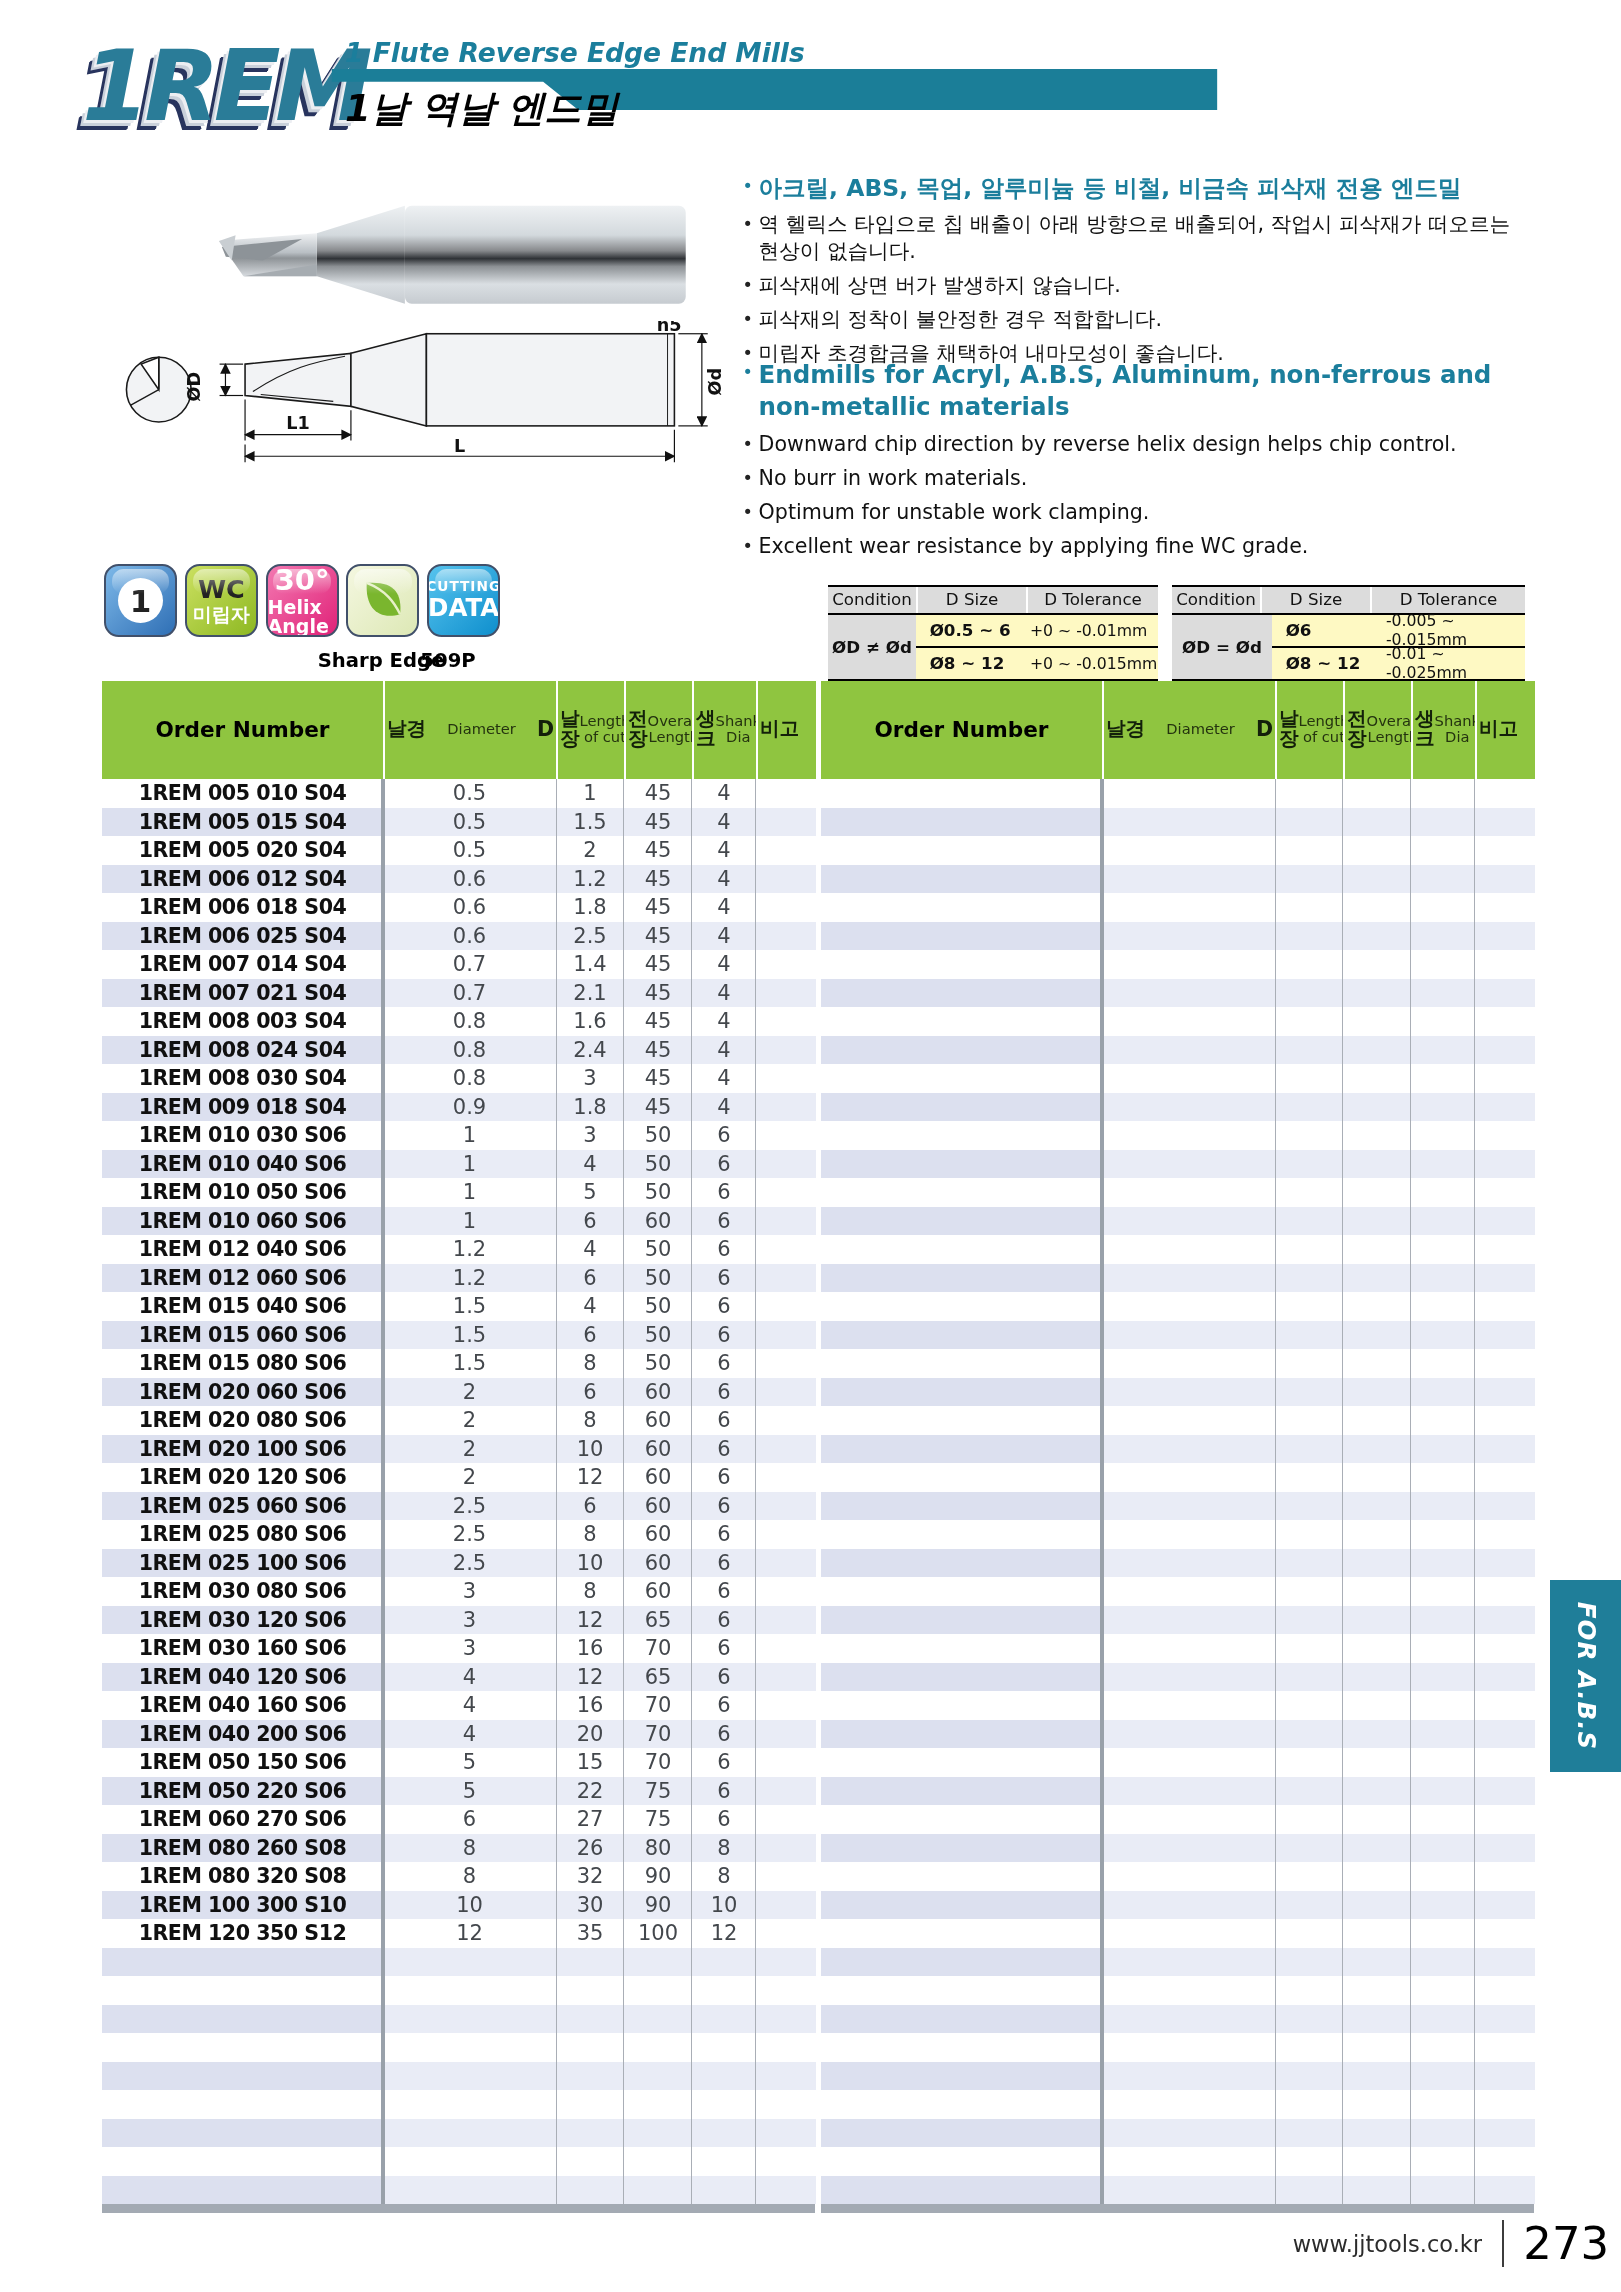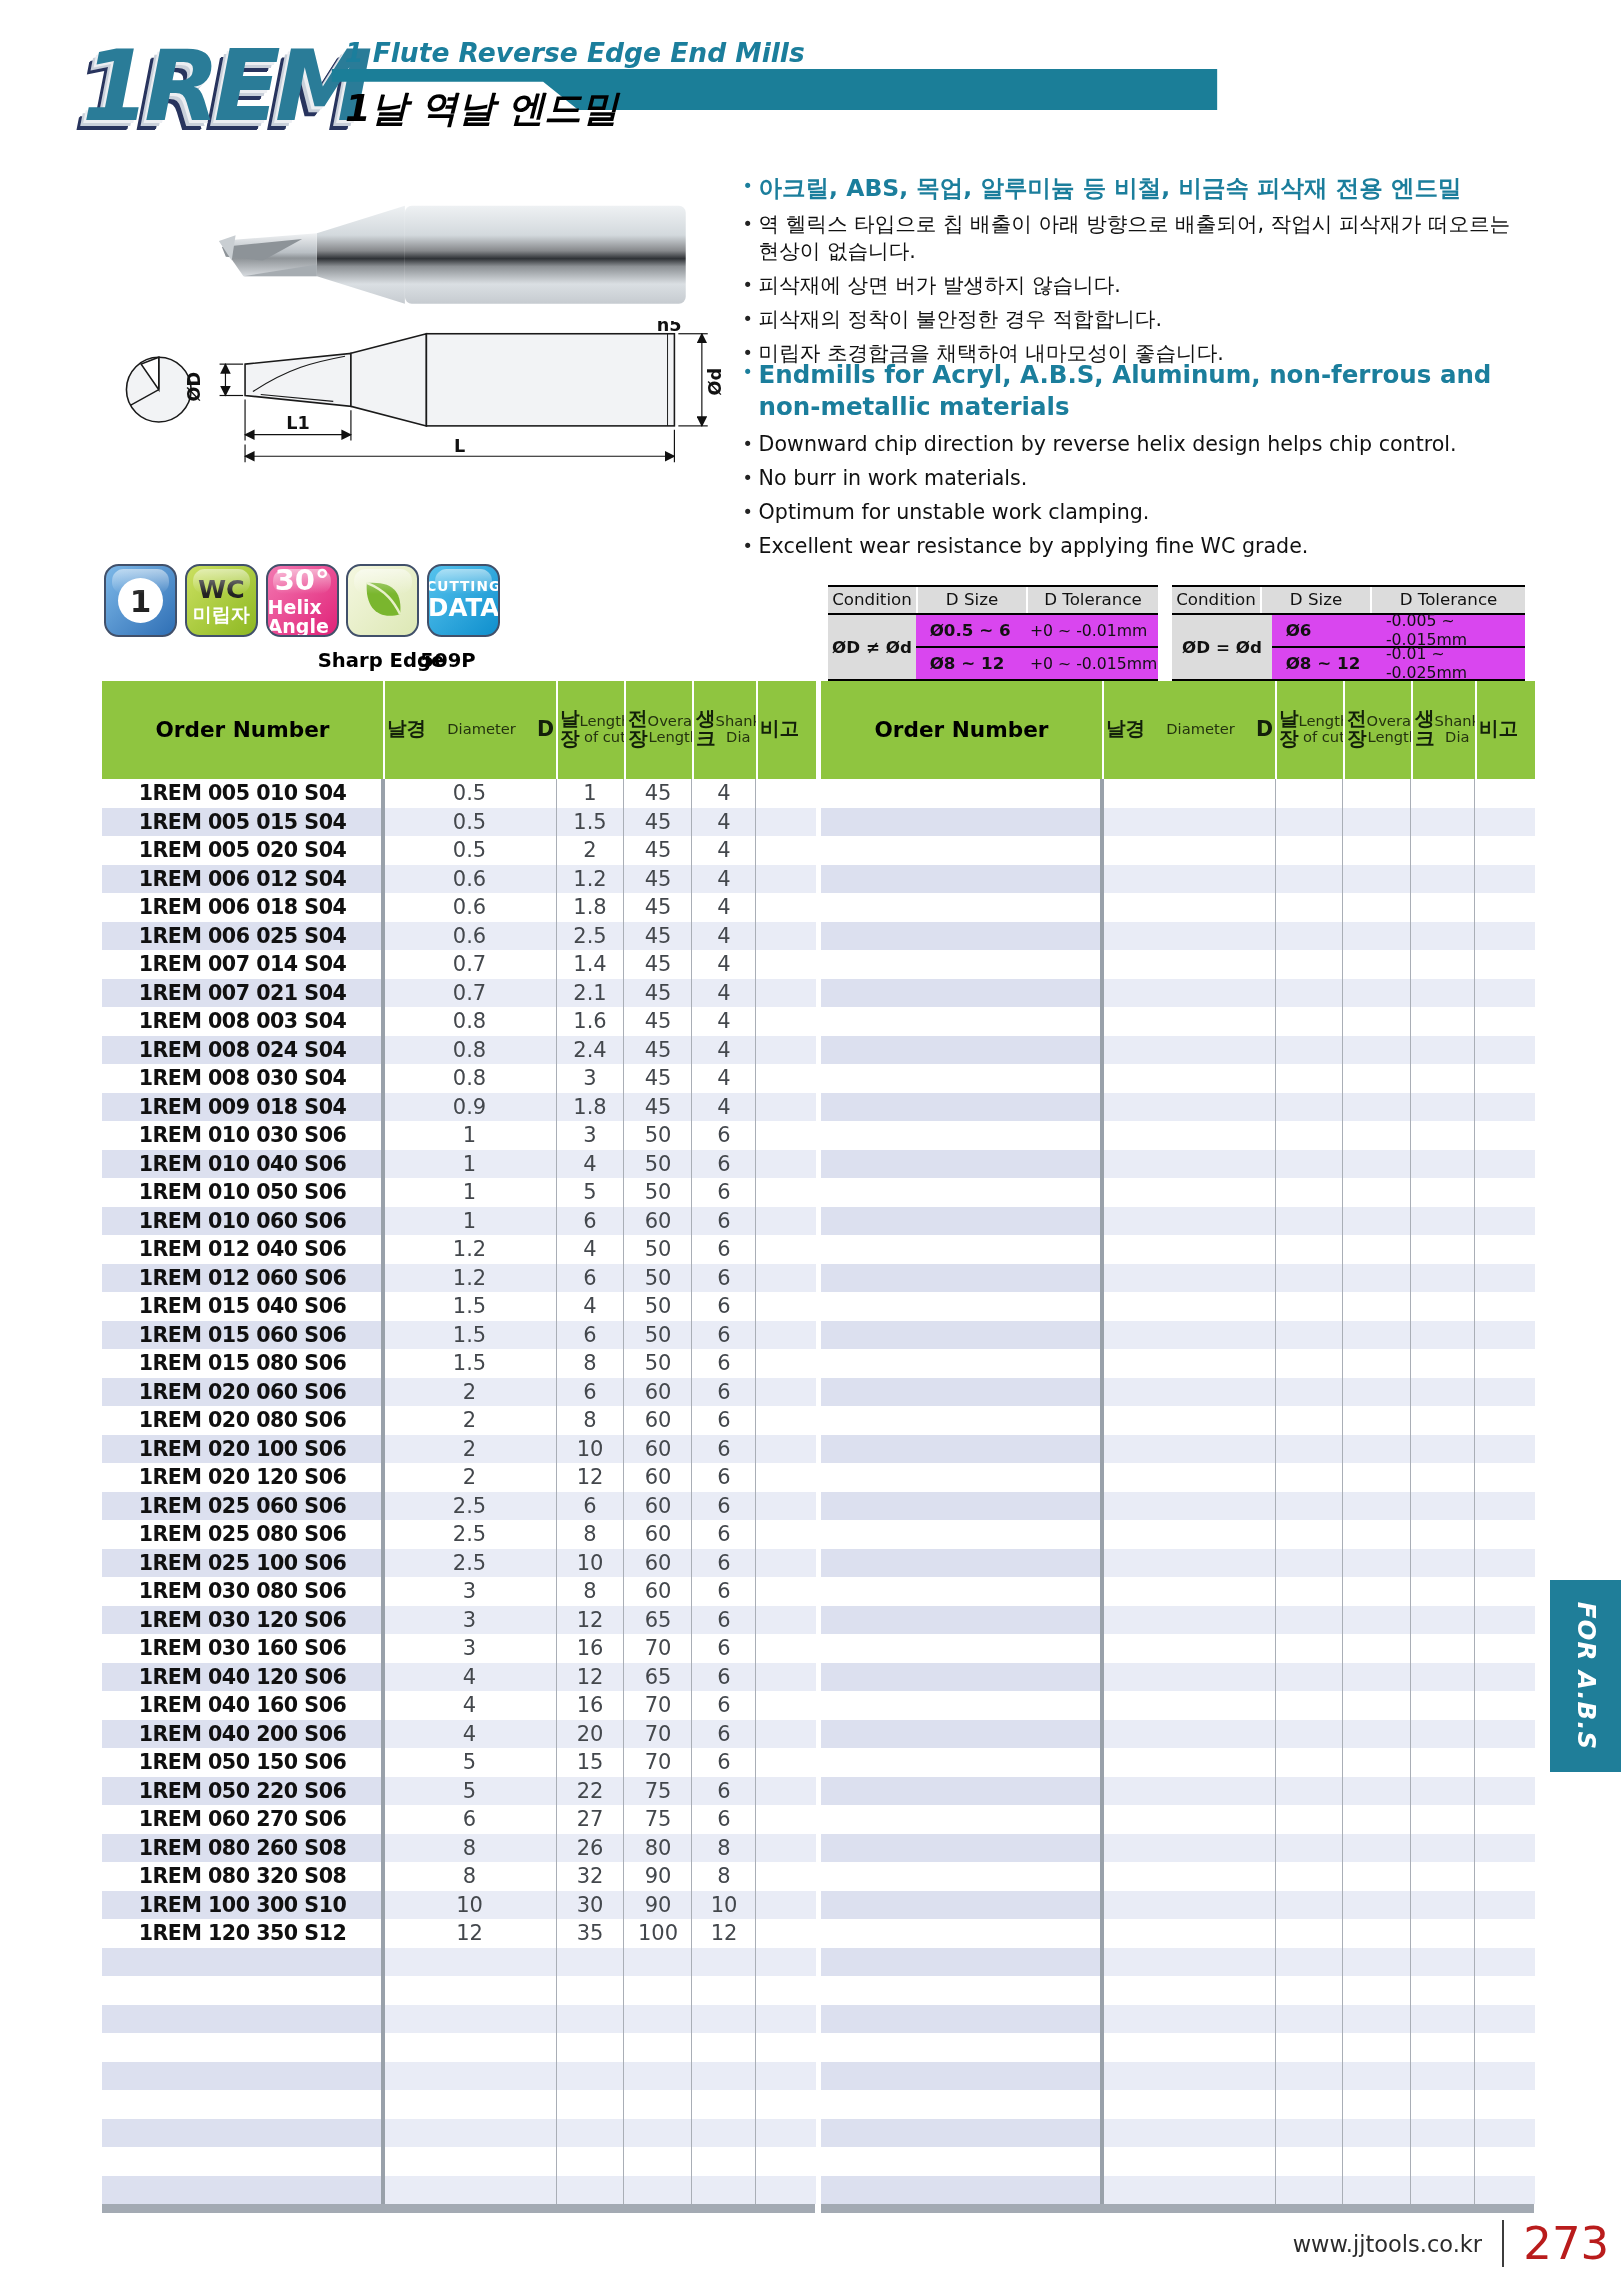--- a/index.html
+++ b/index.html
@@ -38,21 +38,21 @@
   .b1-circle{width:45px;height:45px;border-radius:50%;background:#fff;display:flex;align-items:center;justify-content:center;
          font-size:31px;font-weight:900;color:#222;}
   .b-main{font-size:25.5px;font-weight:900;color:#222;line-height:1;}
   .b-pink .b-main{color:#fff;font-size:29px;}
   .b-sub{font-size:19px;font-weight:700;color:#fff;margin-top:3px;line-height:1;}
   .b-cut{font-size:13.7px;font-weight:800;color:#fff;letter-spacing:1px;line-height:1;}
   .b-data{font-size:24.5px;font-weight:900;color:#fff;line-height:1;margin-top:2px;}
   .badge-caption{position:absolute;top:649px;transform:translateX(-50%);font-size:19.6px;font-weight:600;color:#000;}
 
   
-  .tol{position:absolute;top:585px;border-top:2.9px solid #000;border-bottom:2.9px solid #000;background:#d946ef;}
+  .tol{position:absolute;top:585px;border-top:2.9px solid #000;border-bottom:2.9px solid #000;background:#fef9c3;}
   .tol-head{display:flex;border-bottom:2.9px solid #000;}
   .tol-head>div{background:#dcdcdc;height:25.5px;line-height:25.5px;text-align:center;font-size:16.7px;border-left:2px solid #fff;}
   .tol-head>div:first-child{border-left:none;}
   .tol-bodywrap{display:flex;}
   .tol-cond{background:#dcdcdc;display:flex;align-items:center;justify-content:center;font-size:16.7px;font-weight:700;}
   .tol-rows{flex:1;}
   .tol-row{display:flex;height:31px;align-items:center;}
   .tol-row + .tol-row{border-top:2px solid #000;}
   .tol-size{font-weight:700;font-size:16.7px;padding-left:13.7px;box-sizing:border-box;}
   .tol-val{font-size:15.7px;padding-left:5.9px;box-sizing:border-box;}
@@ -82,21 +82,21 @@
 
   
   .side-tab{position:absolute;left:1550px;top:1580px;width:72px;height:192px;background:#1f7e99;}
   .side-tab span{position:absolute;left:50%;top:50%;transform:translate(-50%,-50%) rotate(90deg);
            white-space:nowrap;color:#fff;font-size:24.5px;font-weight:700;font-style:italic;letter-spacing:1px;}
 
   
   .footer{position:absolute;right:11.8px;top:2217px;display:flex;align-items:center;gap:19.6px;}
   .footer .url{font-size:22.5px;color:#2b2b2b;}
   .footer .fdiv{width:2px;height:47px;background:#3c3c3c;}
-  .footer .pageno{font-size:45px;color:#b91c1c;font-weight:500;}
+  .footer .pageno{font-size:45px;color:#000000;font-weight:500;}
 
   
   .tool-photo{position:absolute;left:106px;top:196px;}
   .tech-draw{position:absolute;left:98px;top:321px;}
 </style>
 </head>
 <body>
 
 <div class="page">
 

